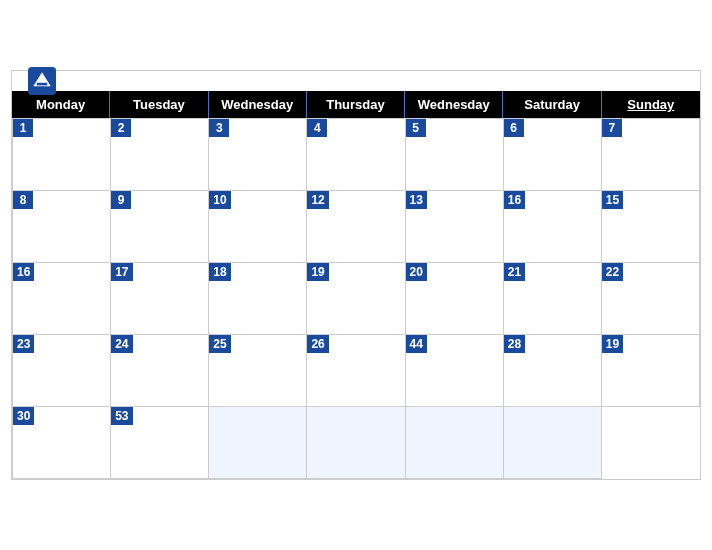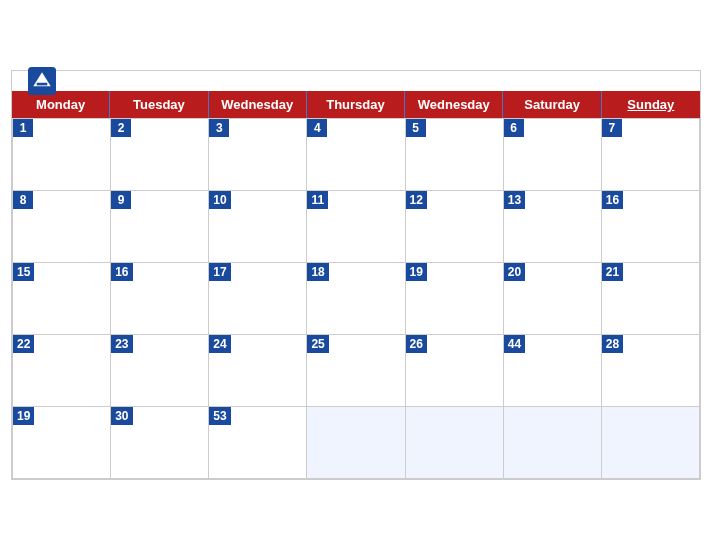--- a/index.html
+++ b/index.html
@@ -53,21 +53,21 @@
       position: absolute;
       right: 16px;
       top: 50%;
       transform: translateY(-50%);
       font-size: 13px;
       color: #333;
     }
     .day-headers {
       display: grid;
       grid-template-columns: repeat(7, 1fr);
-      background: #b91c1c;
+      background: #000000;
     }
     .day-header {
       color: #fff;
       text-align: center;
       padding: 6px 4px;
       font-size: 13px;
       font-weight: bold;
       border-right: 1px solid #4a72c4;
     }
     .day-header:last-child {
@@ -159,23 +159,20 @@
       <div class="day-cell">
         <span class="day-number">8</span>
       </div>
       <div class="day-cell">
         <span class="day-number">9</span>
       </div>
       <div class="day-cell">
         <span class="day-number">10</span>
       </div>
       <div class="day-cell">
-        <span class="day-number">11</span>
-      </div>
-      <div class="day-cell">
         <span class="day-number">12</span>
       </div>
       <div class="day-cell">
         <span class="day-number">13</span>
       </div>
       <div class="day-cell">
         <span class="day-number">16</span>
       </div>
       <div class="day-cell">
         <span class="day-number">15</span>

